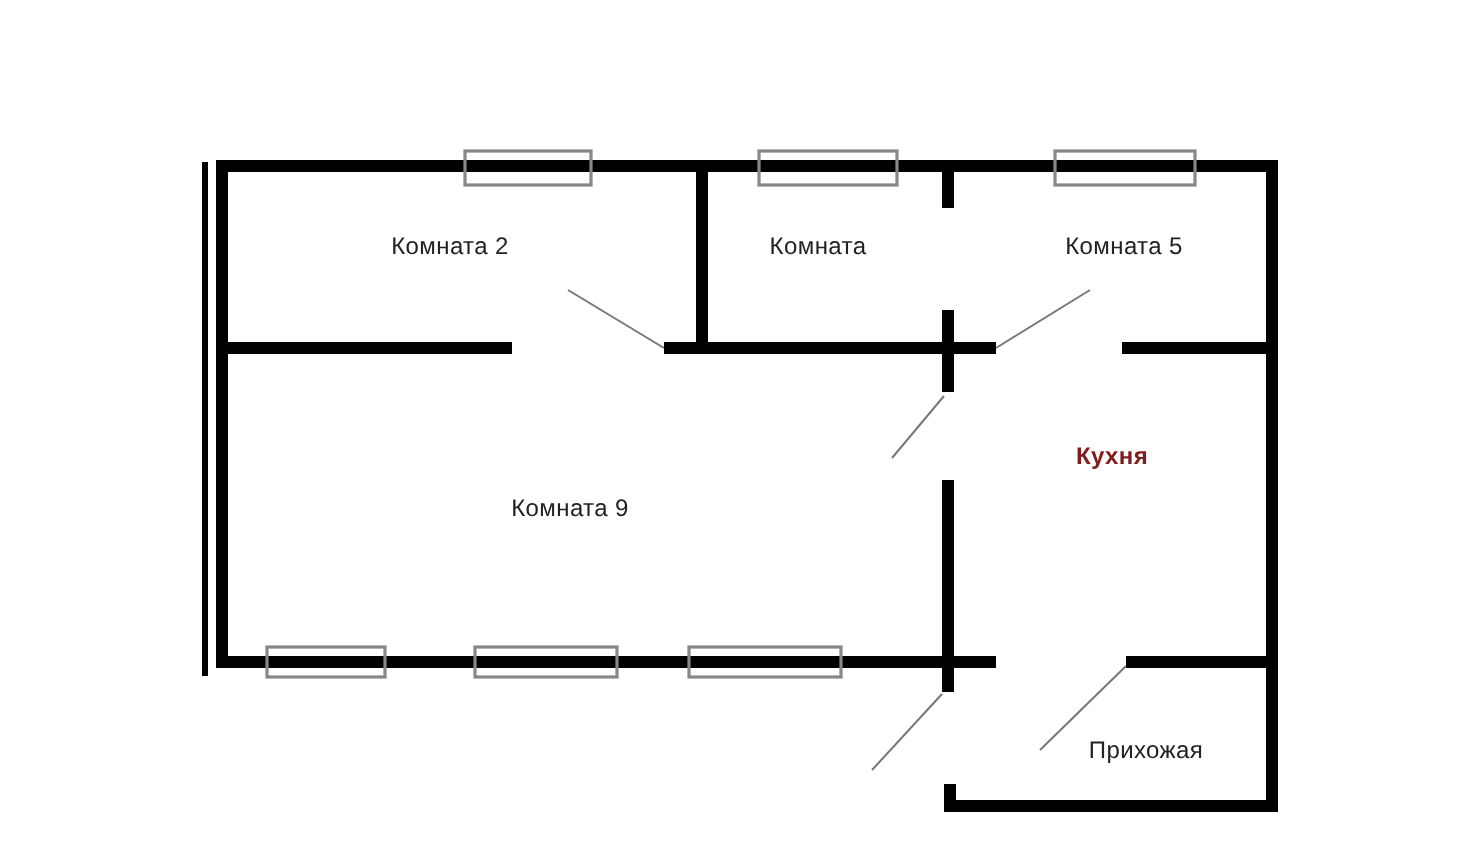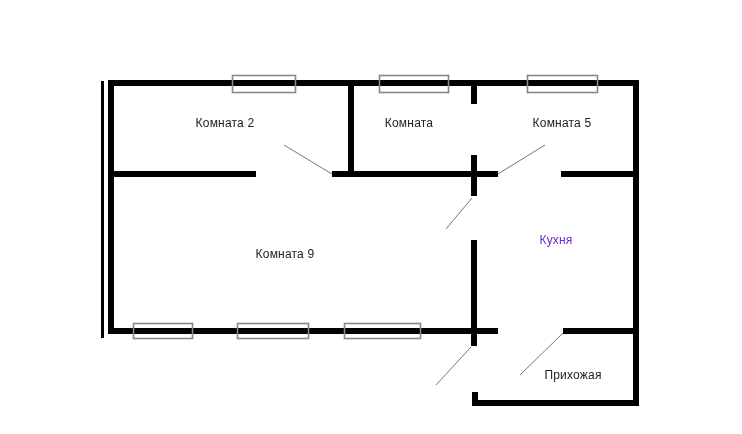--- a/index.html
+++ b/index.html
@@ -60,15 +60,15 @@
       <line x1="332" y1="146" x2="284" y2="117" stroke="#777777" stroke-width="1"></line>
       <line x1="498" y1="146" x2="545" y2="117" stroke="#777777" stroke-width="1"></line>
       <line x1="472" y1="170" x2="446" y2="201" stroke="#777777" stroke-width="1"></line>
       <line x1="471" y1="319" x2="436" y2="357" stroke="#777777" stroke-width="1"></line>
       <line x1="563" y1="305" x2="520" y2="347" stroke="#777777" stroke-width="1"></line>
     </svg>
   <div class="room-label" style="left: 225px; top: 95px; color: rgb(34, 34, 34);">Комната 2</div>
   <div class="room-label" style="left: 409px; top: 95px; color: rgb(34, 34, 34);">Комната</div>
   <div class="room-label" style="left: 562px; top: 95px; color: rgb(34, 34, 34);">Комната 5</div>
   <div class="room-label" style="left: 285px; top: 226px; color: rgb(34, 34, 34);">Комната 9</div>
-  <div class="room-label" style="left: 556px; top: 212px; color: #6d28d9;">Кухня</div>
+  <div class="room-label" style="left: 556px; top: 200px; color: #7f1d1d; font-weight: bold;">Кухня</div>
   <div class="room-label" style="left: 573px; top: 347px; color: rgb(34, 34, 34); text-align: center;">Прихожая</div>
 </div>
 
 </body></html>

